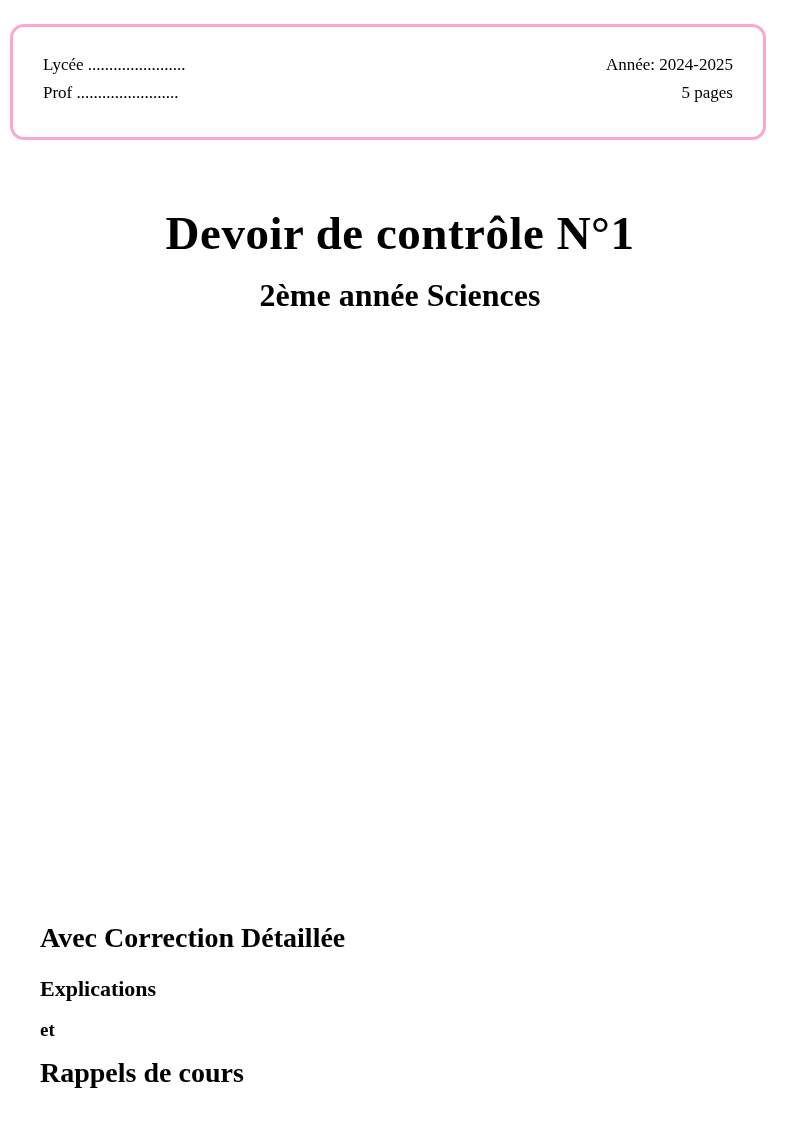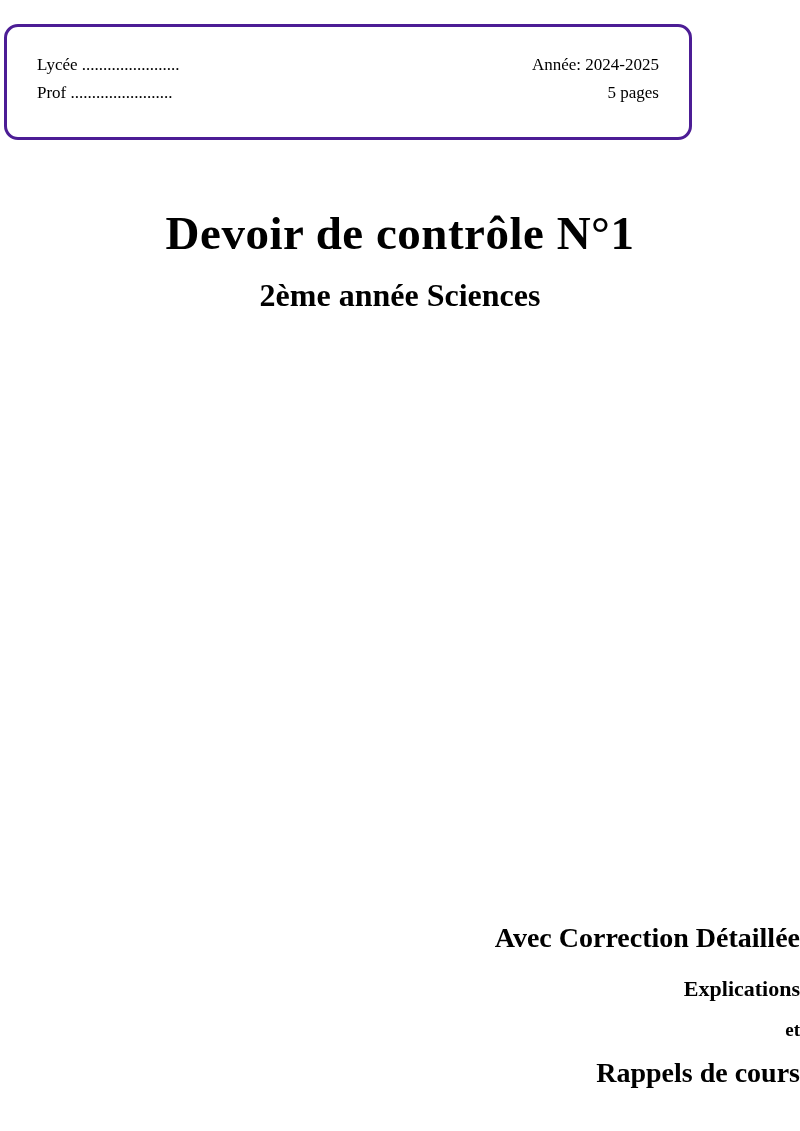--- a/index.html
+++ b/index.html
@@ -18,25 +18,25 @@
 
   .page {
     position: absolute;
     inset: 0;
     background: #ffffff;
   }
 
   
   .header-box {
     position: absolute;
-    left: 4px;
+    left: 10px;
     top: 24px;
-    width: 688px;
+    width: 756px;
     height: 116px;
-    border: 3px solid #4c1d95;
+    border: 3px solid #f9a8d4;
     border-radius: 14px;
     box-sizing: border-box;
   }
 
   .header-inner {
     position: absolute;
     left: 30px;
     right: 30px;
     top: 24px;
   }
@@ -93,21 +93,21 @@
     margin: 18px 0 0 0;
     font-family: "Liberation Serif", serif;
   }
 
   
   .footer-block {
     position: absolute;
     left: 4px;
     right: 0;
     top: 920px;
-    text-align: right;
+    text-align: left;
     padding-left: 36px;
   }
 
   .footer-main {
     font-size: 28px;
     font-weight: bold;
     line-height: 36px;
     margin: 0;
     font-family: "Liberation Serif", serif;
   }

